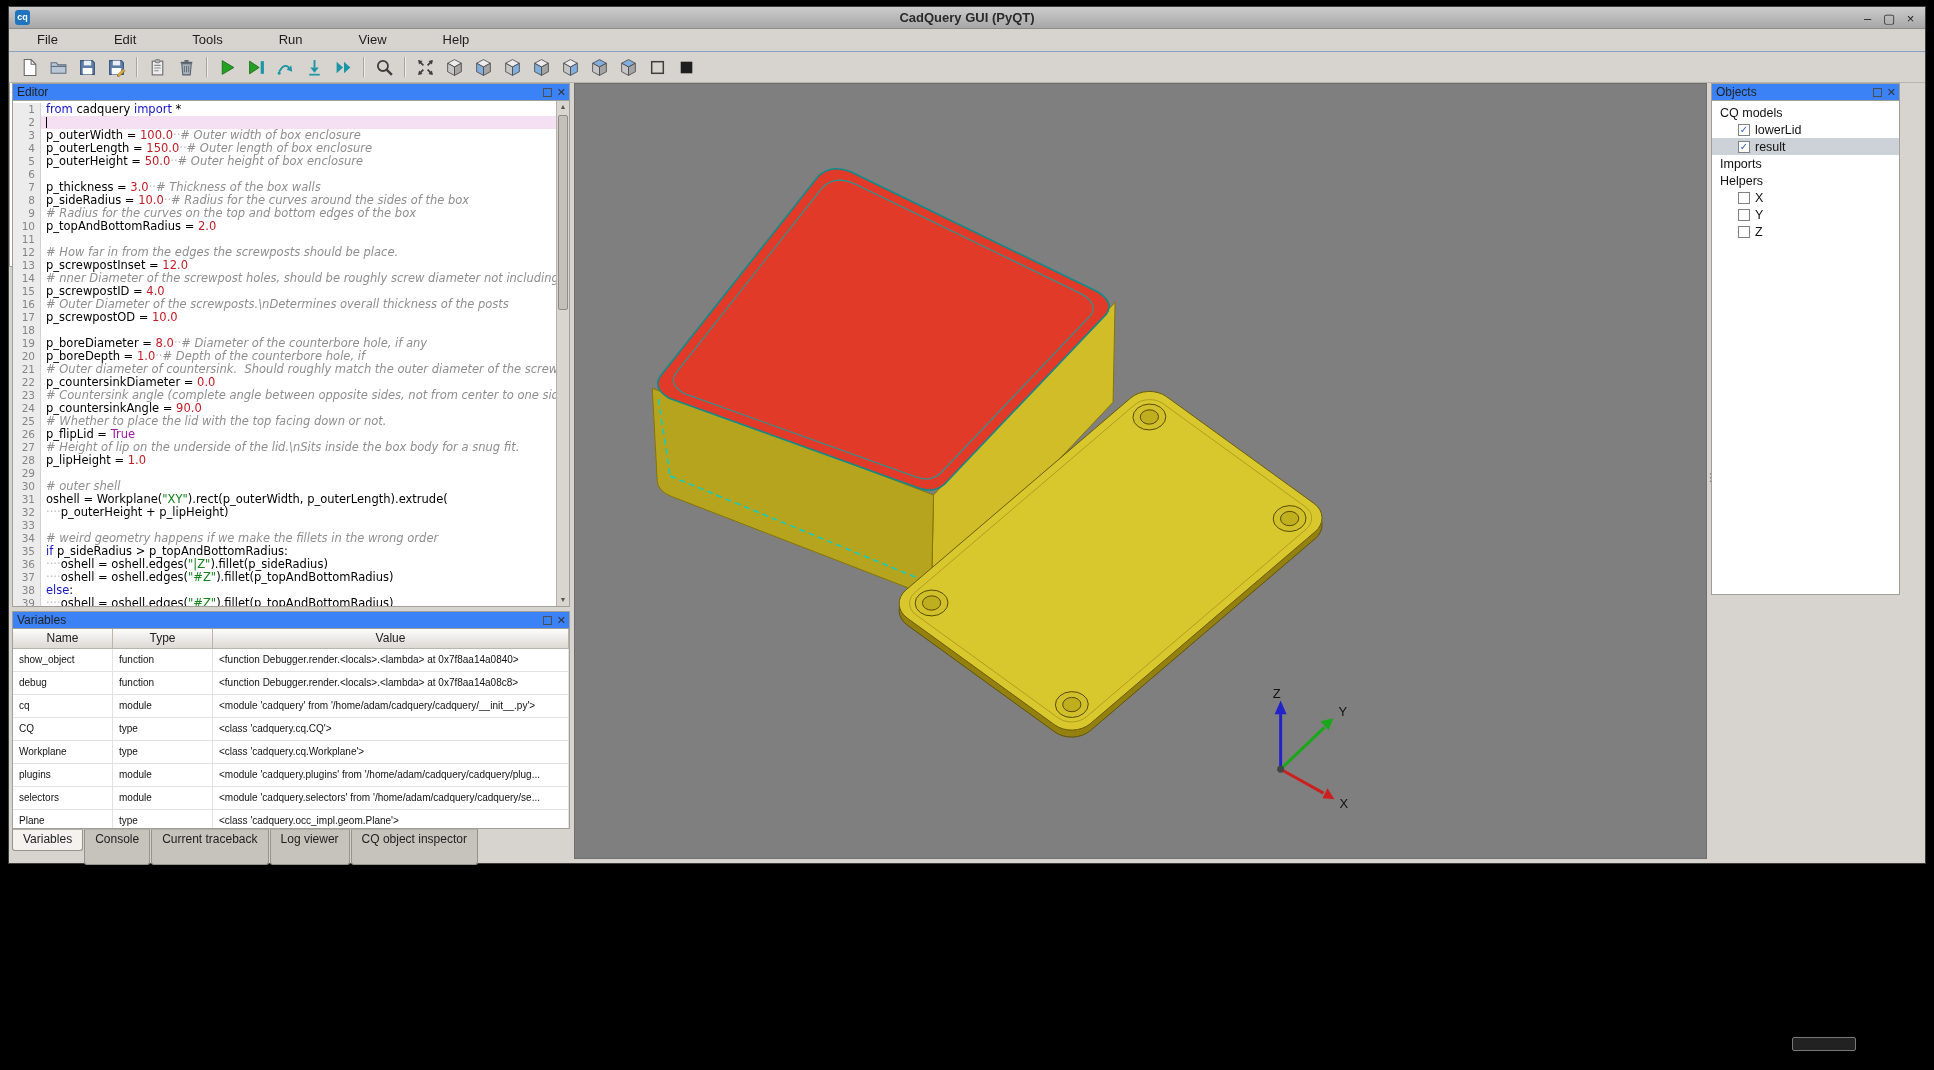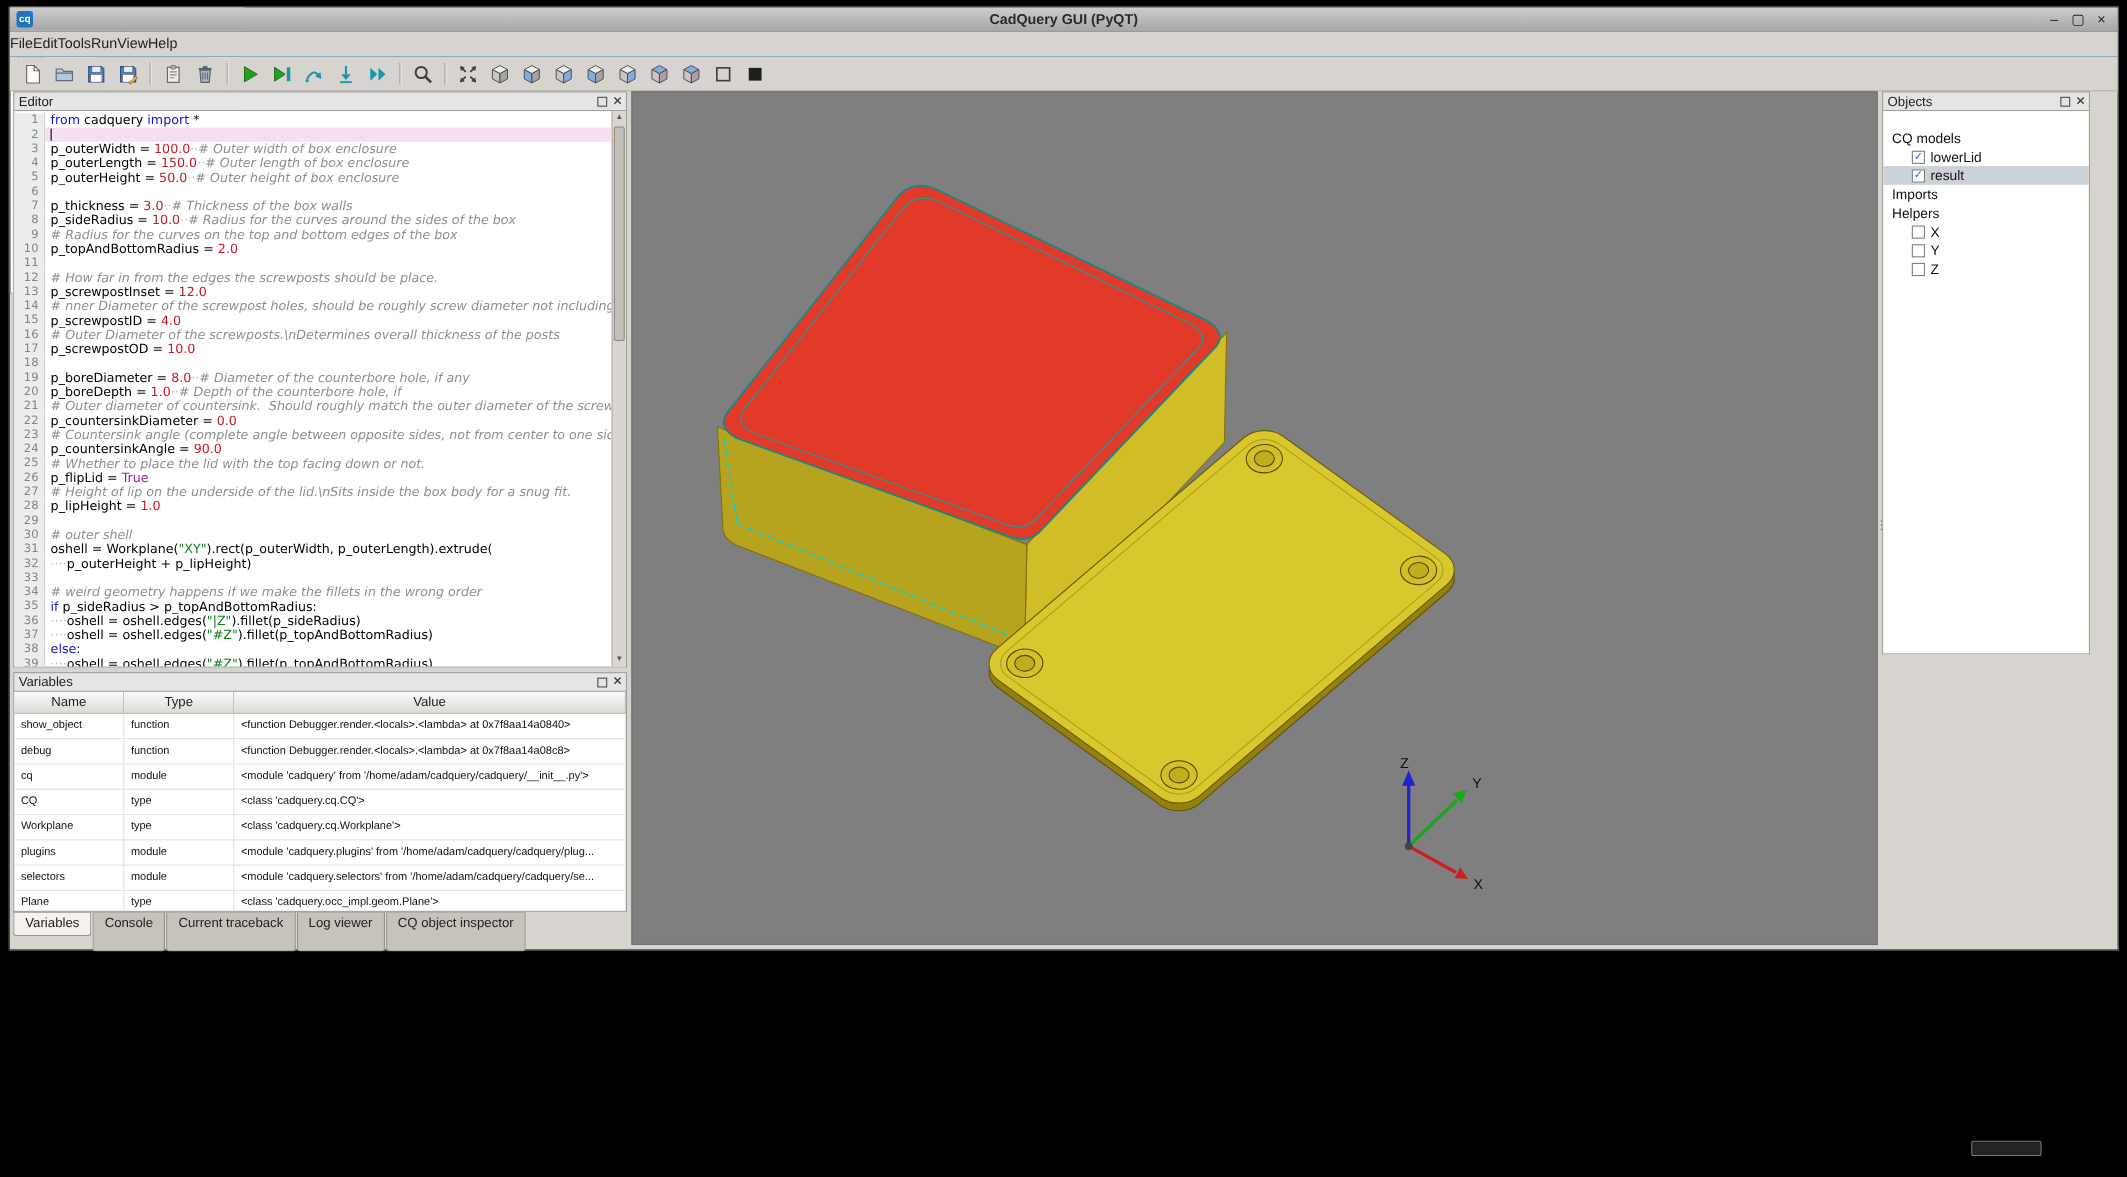--- a/index.html
+++ b/index.html
@@ -19,31 +19,31 @@
   .title-text { position:absolute; left:0; right:0; top:3px; text-align:center;
     font-size:13px; font-weight:bold; color:#2a2a2a; }
   .app-icon { position:absolute; left:6px; top:3px; width:15px; height:15px;
     background:#1f74c0; border-radius:3px; color:#fff; font-size:9px; font-weight:bold;
     text-align:center; line-height:15px; }
   .win-controls { position:absolute; right:6px; top:2px; }
   .win-btn { display:inline-block; width:17px; text-align:center; font-size:13px; color:#1e1e1e; }
   
   .menubar { position:absolute; left:0; top:22px; right:0; height:23px;
     background:#d7d3ce; border-bottom:1px solid #8ca1c6; }
-  .menu-item { display:inline-block; padding:3px 0 0; font-size:13px; color:#1d1d1d; height:22px; }
+  .menu-item { display:inline-block; padding:3px 28px 0; font-size:13px; color:#1d1d1d; height:22px; }
   
   .toolbar { position:absolute; left:0; top:45px; right:0; height:31px;
     background:#d7d3ce; border-bottom:1px solid #b7b3ad; display:flex; align-items:center; padding-left:6px; }
   .tb-btn { width:27px; height:26px; border:none; background:transparent; padding:0; margin:0 1px;
     display:flex; align-items:center; justify-content:center; }
   .tb-ic svg { width:19px; height:19px; display:block; }
   .tb-sep { width:0; height:20px; border-left:1px solid #a8a49e; border-right:1px solid #efebe6; margin:0 5px; }
   
   .dock { position:absolute; }
-  .dock-title { height:18px; background:#e5e5e5; border:1px solid #a29e98; font-size:12px; color:#222;
+  .dock-title { height:18px; background:#3b82f6; border:1px solid #a29e98; font-size:12px; color:#222;
     padding:1px 4px; position:relative; }
   .dock-btns { position:absolute; right:3px; top:3px; display:flex; gap:5px; align-items:center; }
   .float-btn { width:9px; height:9px; border:1px solid #4e4e4e; display:inline-block; }
   .close-btn { font-size:11px; line-height:10px; color:#333; }
   .dock-body { position:absolute; top:18px; left:0; right:0; bottom:0; background:#fff;
     border:1px solid #a29e98; border-top:none; overflow:hidden; }
   
   #editor-dock { left:3px; top:76px; width:558px; height:524px; }
   .ed-code { position:absolute; left:0; top:0; right:13px; bottom:0; padding-top:2px; overflow:hidden; }
   .ed-line { display:flex; height:13px; line-height:13px;
@@ -80,21 +80,21 @@
   .tabbar { position:absolute; left:3px; top:822px; height:26px; }
   .tab { display:inline-block; height:36px; line-height:19px; padding:0 10px; font-size:12px; color:#222;
     background:#c6c2bc; border:1px solid #96928c; border-top:1px solid #b2aea8;
     border-radius:0 0 3px 3px; margin-right:1px; vertical-align:top; }
   .tab-active { background:#f4f1ee; height:22px; }
   
   #viewport { position:absolute; left:565px; top:76px; width:1133px; height:776px;
     background:#7f7f7f; border:1px solid #6f6f6f; }
   
   #objects-dock { left:1702px; top:76px; width:189px; height:512px; }
-  .tree { padding-top:16px; }
+  .tree { padding-top:3px; }
   .trow { height:17px; display:flex; align-items:center; font-size:12.5px; color:#111; }
   .trow-sel { background:#cdd2d8; }
   .cb { flex:0 0 12px; width:12px; height:12px; border:1px solid #808080; background:#fff; margin-right:5px;
     font-size:10px; line-height:10px; text-align:center; color:#2d5fc8; }
   
   #params-dock { left:1702px; top:592px; width:213px; height:260px; background:#fff; border:1px solid #a29e98; }
   .phead { display:grid; grid-template-columns:80px 1fr; height:17px; }
   .phcell { background:#d9d5d0; border-right:1px solid #b2aea8; border-bottom:1px solid #b2aea8;
     font-size:12px; line-height:16px; padding-left:4px; color:#222; }
   .prow { display:grid; grid-template-columns:78px 1fr 18px; height:17px; align-items:center;

